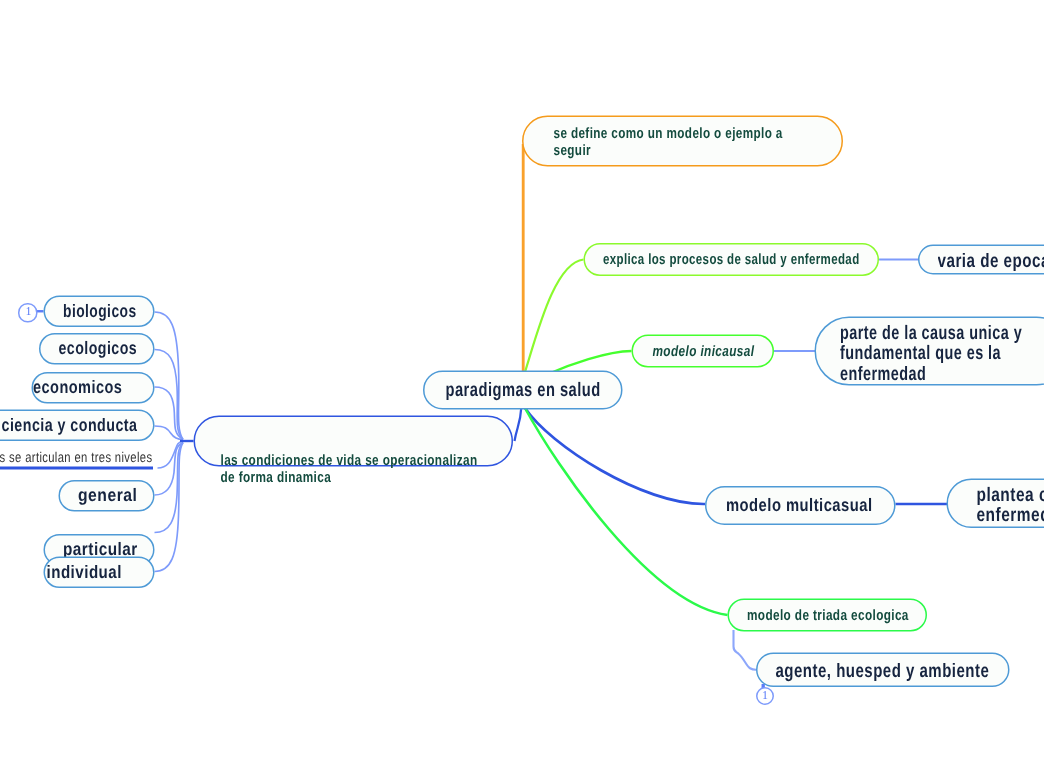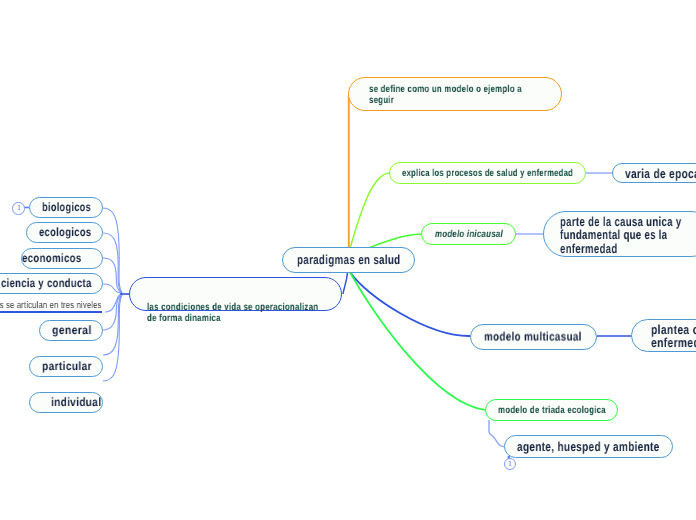--- a/index.html
+++ b/index.html
@@ -61,22 +61,22 @@
   .n-ciencia{left:-15px;top:273px;width:118px;height:21px;border-color:#4e9ad6;
              padding-left:15.0px;font-size:12px;--sx:0.793;}
   .n-niveles{left:-30px;top:300px;width:132px;height:13px;font-size:9.5px;
              align-items:flex-start;padding-left:0px;justify-content:flex-end;
              border-bottom-width:2px;color:#3a3a3a;}
   .n-niveles > span{transform:scaleX(0.79);transform-origin:right center;will-change:transform;}
   .n-general{left:39px;top:320px;width:64px;height:21px;border-color:#4e9ad6;
              padding-left:11.5px;font-size:12px;--sx:0.873;}
   .n-particular{left:29px;top:345px;width:74px;height:21px;border-color:#4e9ad6;
                 padding-left:11.5px;font-size:12px;margin-top:11px;--sx:0.851;}
-  .n-individual{left:29px;top:392px;width:74px;height:21px;border-color:#4e9ad6;
-                padding-left:21px;font-size:12px;--sx:0.84;}
+  .n-individual{left:29px;top:371px;width:74px;height:21px;border-color:#4e9ad6;
+                padding-left:1px;font-size:12px;--sx:0.84;}
 
   .b-bio{left:12.3px;top:202.2px;}
   .b-agente{left:503.5px;top:457.5px;}
 </style>
 </head>
 <body>
 
 <div id="canvas">
   <svg id="links" viewBox="0 0 696 520">
 

